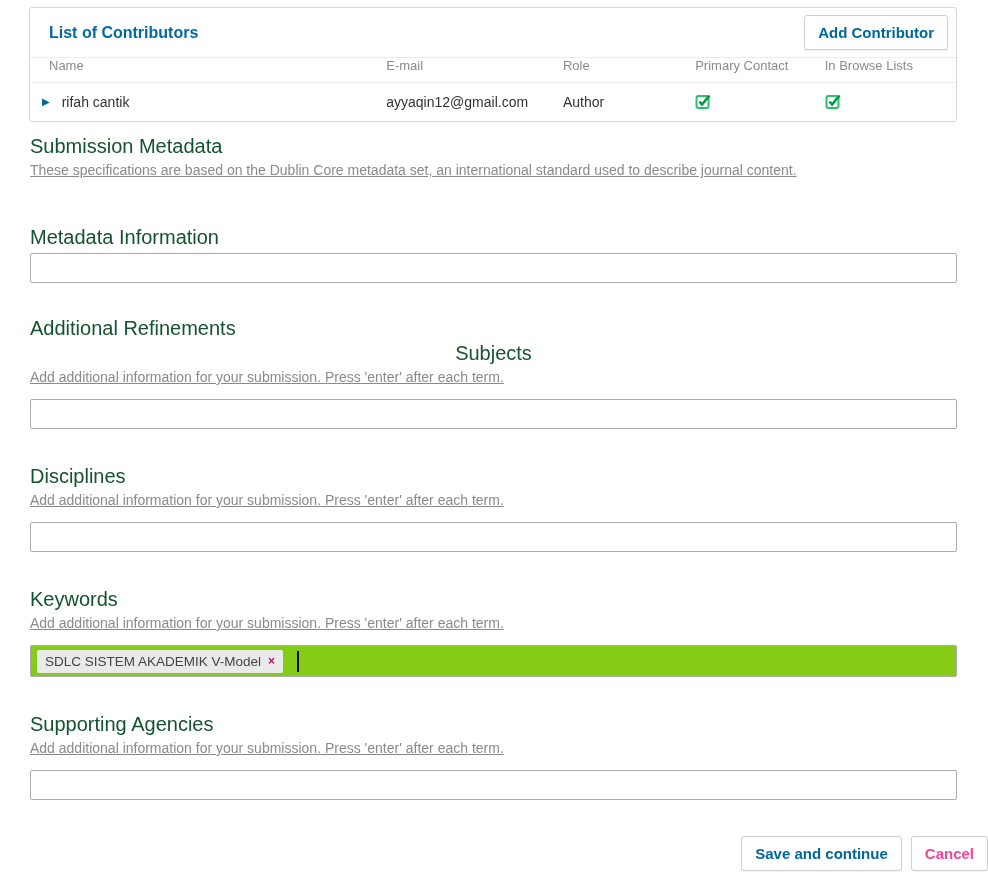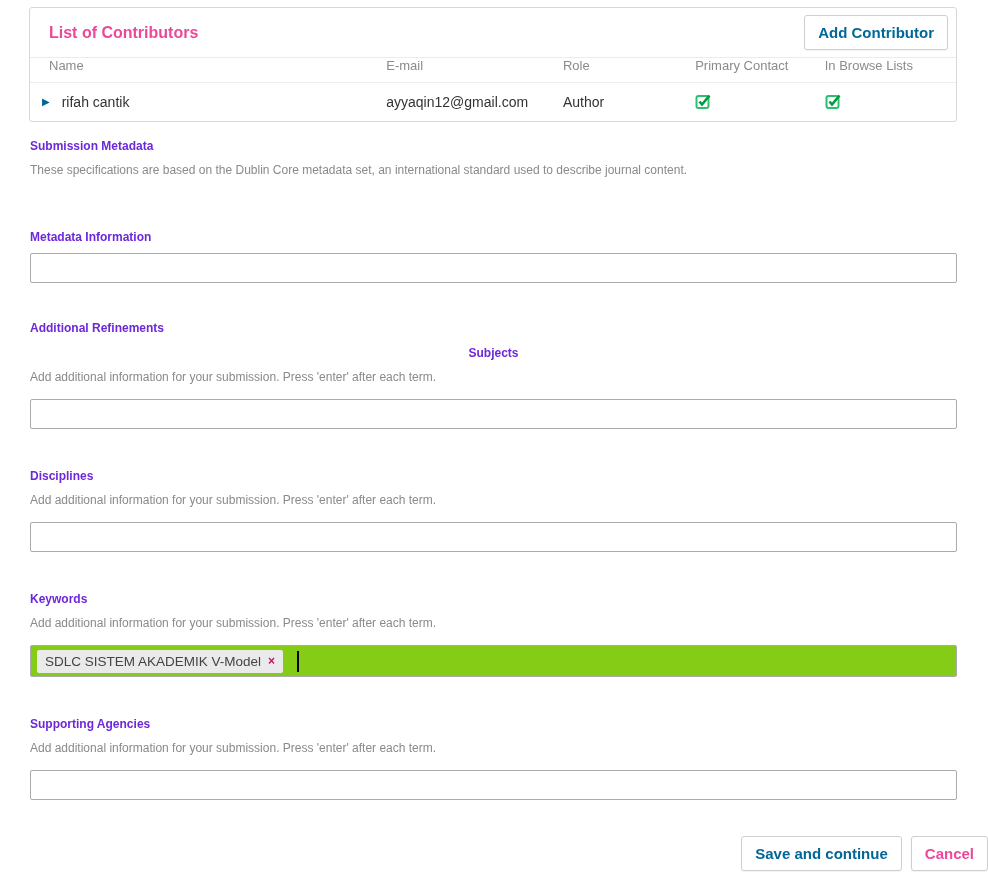--- a/index.html
+++ b/index.html
@@ -20,21 +20,21 @@
   }
   .panel-header {
     display: flex;
     align-items: center;
     justify-content: space-between;
     padding: 7px 8px 7px 19px;
   }
   .panel-title {
     font-size: 16px;
     font-weight: 700;
-    color: #ec4899;
+    color: #0369a1;
   }
   .btn {
     display: inline-block;
     background: #fff;
     border: 1px solid #cfcfcf;
     border-radius: 3px;
     padding: 8px 13px;
     font-family: "Liberation Sans", sans-serif;
     font-size: 15px;
     font-weight: 700;
@@ -70,30 +70,31 @@
     font-size: 10px;
     line-height: 1;
     margin-right: 12px;
     cursor: pointer;
   }
   .check-cell svg { display: block; }
 
   
   .content { padding: 0 31px 0 30px; }
   .section-title {
-    font-size: 12px;
-    font-weight: 700;
+    font-size: 20px;
+    font-weight: 400;
     line-height: 19px;
-    color: #6d28d9;
+    color: #14532d;
   }
   .description {
-    font-size: 12px;
+    font-size: 14px;
     line-height: 18px;
     color: #8a8a8a;
     margin-top: 5px;
+    text-decoration: underline;
   }
   .mt-metadata   { margin-top: 15px; }
   .mt-coverage   { margin-top: 49px; }
   .mt-refine     { margin-top: 36px; }
   .mt-sub        { margin-top: 6px; text-align: center; }
   .mt-field      { margin-top: 38px; }
   .mt-buttons    { margin-top: 36px; }
 
   .text-input {
     display: block;

